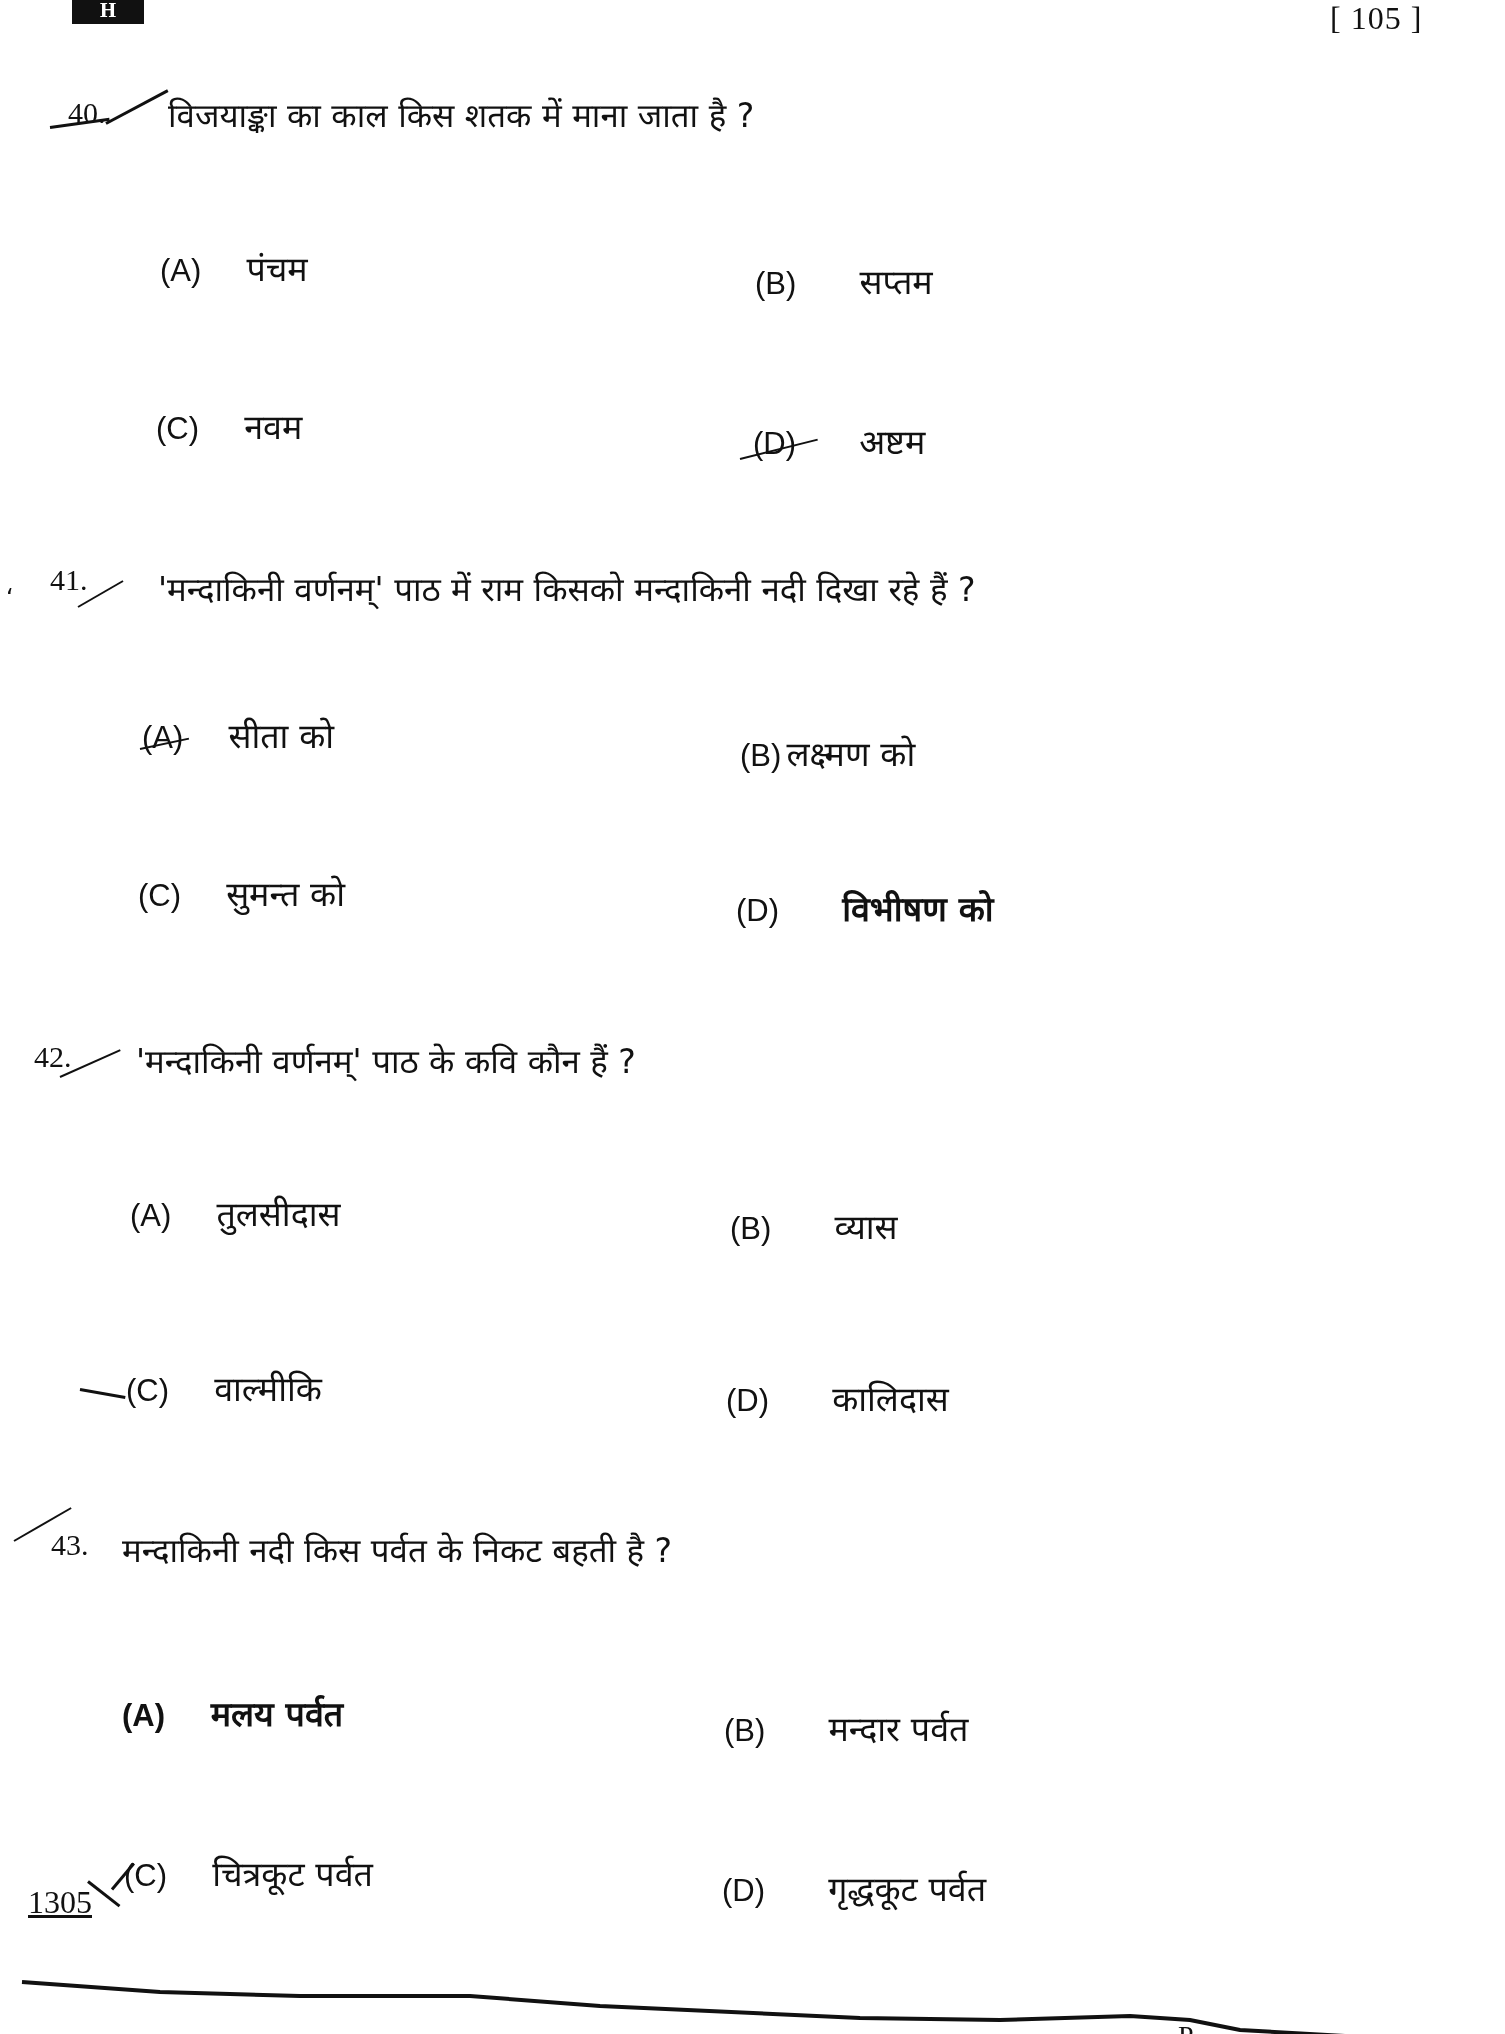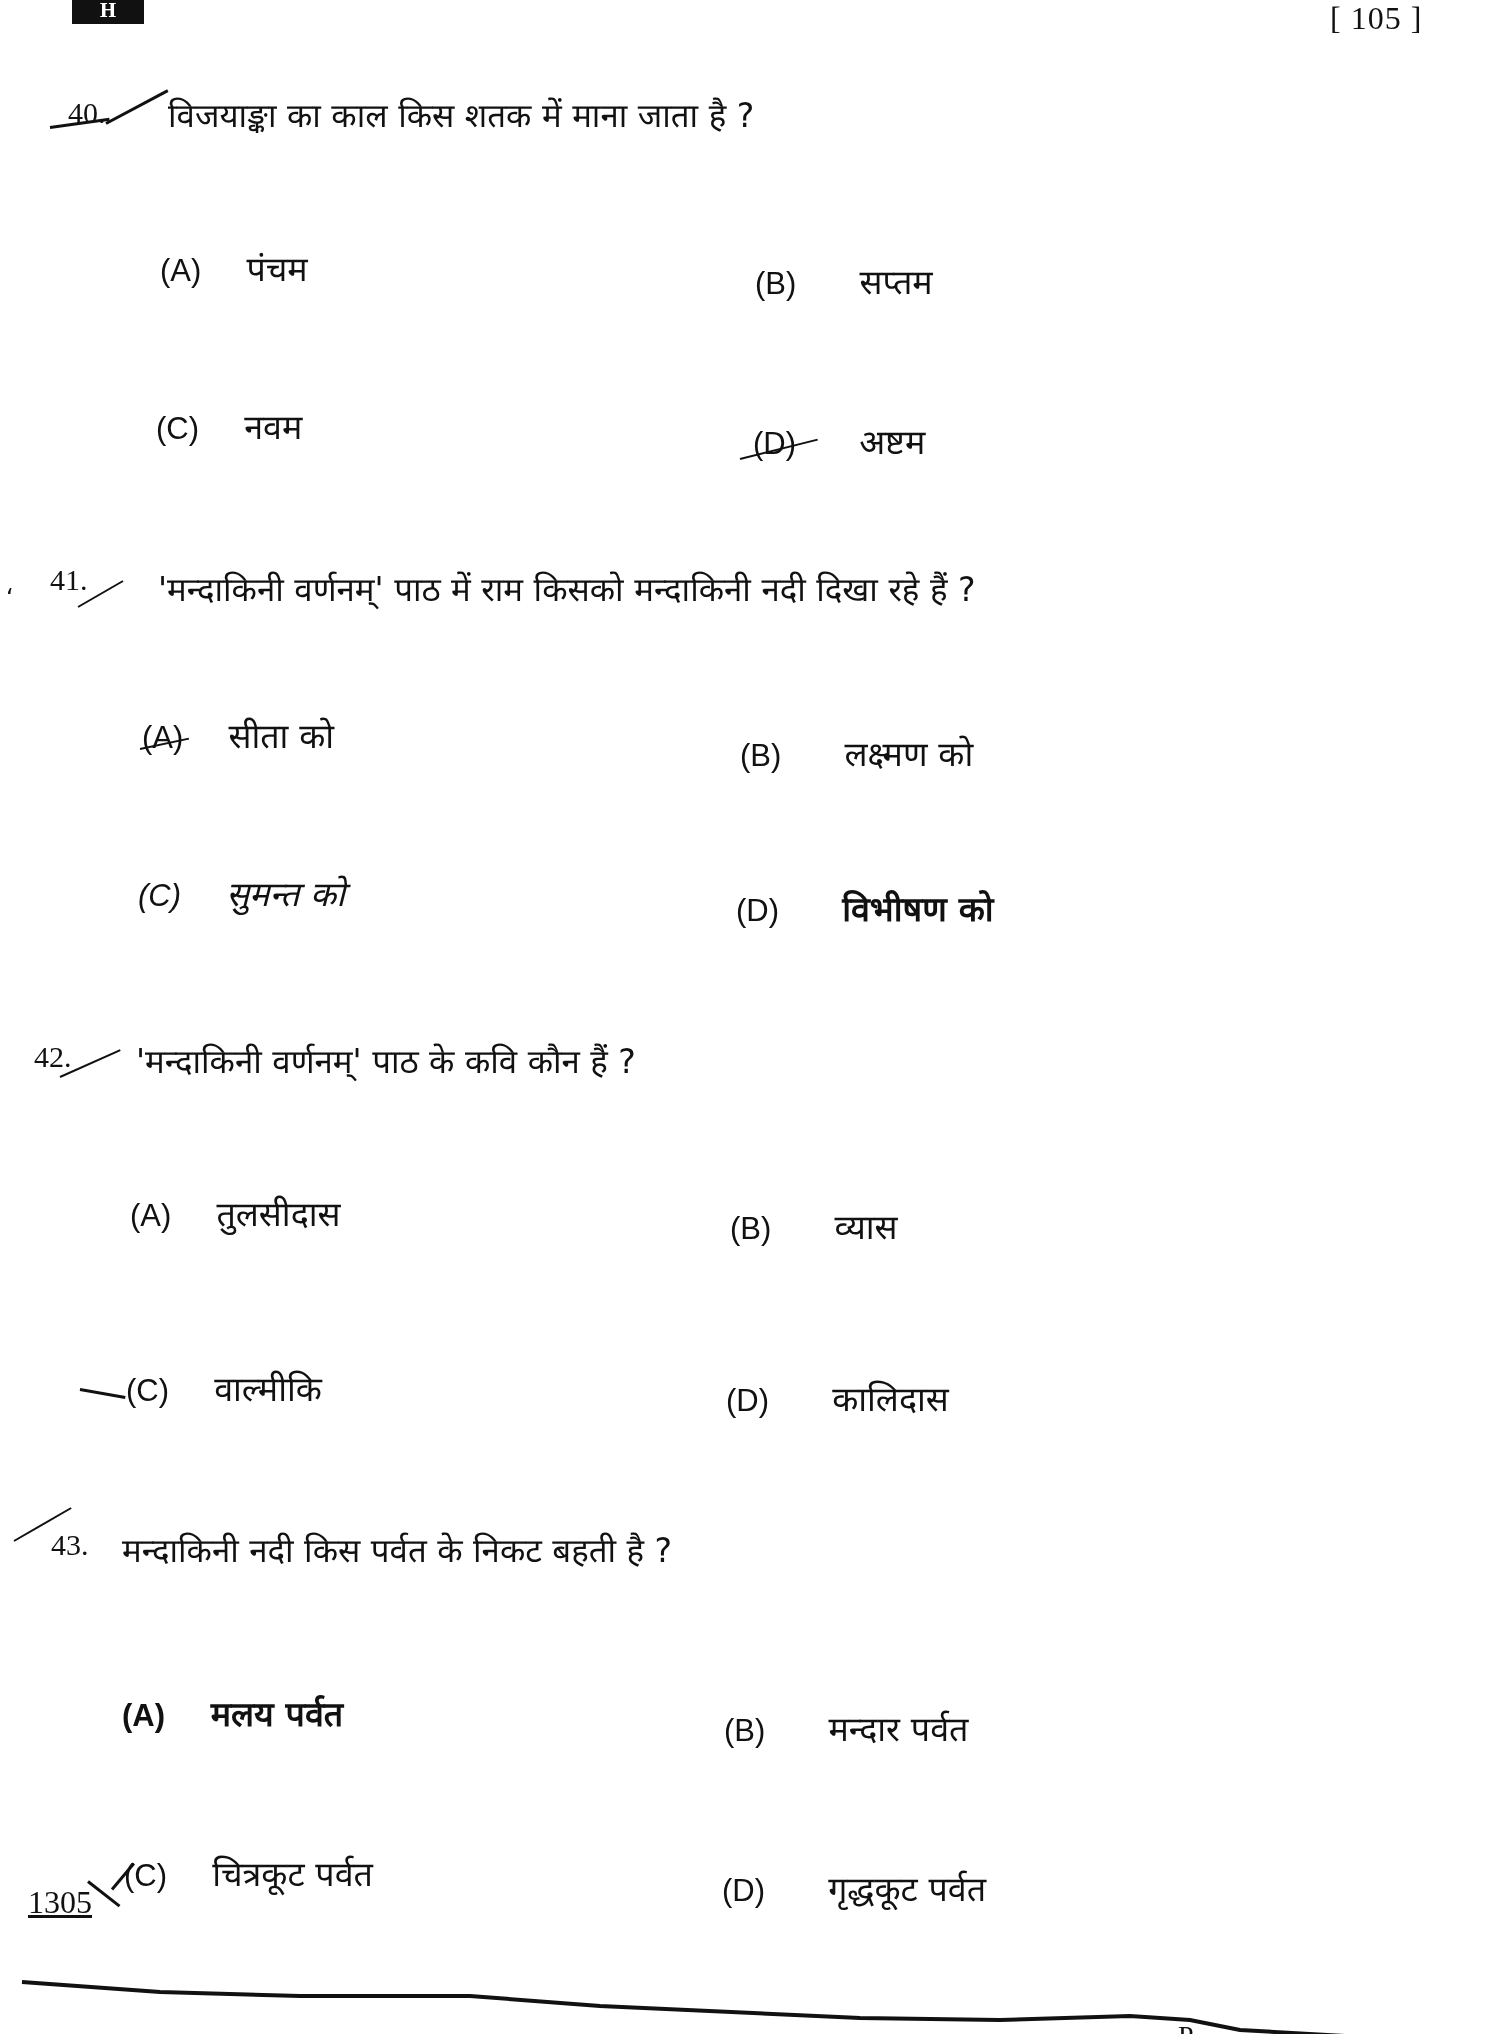--- a/index.html
+++ b/index.html
@@ -75,23 +75,23 @@
   <div class="mark" style="left:78px; top:606px; width:52px; transform:rotate(-30deg); border-top-width:2px;"></div>
   <span class="abs qtext" style="left:158px; top:566px;">'मन्दाकिनी वर्णनम्' पाठ में राम किसको मन्दाकिनी नदी दिखा रहे हैं ?</span>
 
   <div class="abs" style="left:142px; top:712px;">
     <span class="optlabel">(A)</span>
     <span class="opttext" style="margin-left:40px;">सीता को</span>
   </div>
   <div class="mark" style="left:140px; top:748px; width:50px; transform:rotate(-12deg); border-top-width:2px;"></div>
   <div class="abs" style="left:740px; top:730px;">
     <span class="optlabel">(B)</span>
-    <span class="opttext" style="margin-left:58px;">लक्ष्मण को</span>
+    <span class="opttext" style="">लक्ष्मण को</span>
   </div>
-  <div class="abs" style="left:138px; top:870px;font-style:italic;">
+  <div class="abs" style="left:138px; top:870px;">
     <span class="optlabel">(C)</span>
     <span class="opttext" style="margin-left:40px;">सुमन्त को</span>
   </div>
   <div class="abs" style="left:736px; top:885px;">
     <span class="optlabel">(D)</span>
     <span class="opttext" style="margin-left:58px;font-weight:bold;">विभीषण को</span>
   </div>
 </div>
 
 <div>

